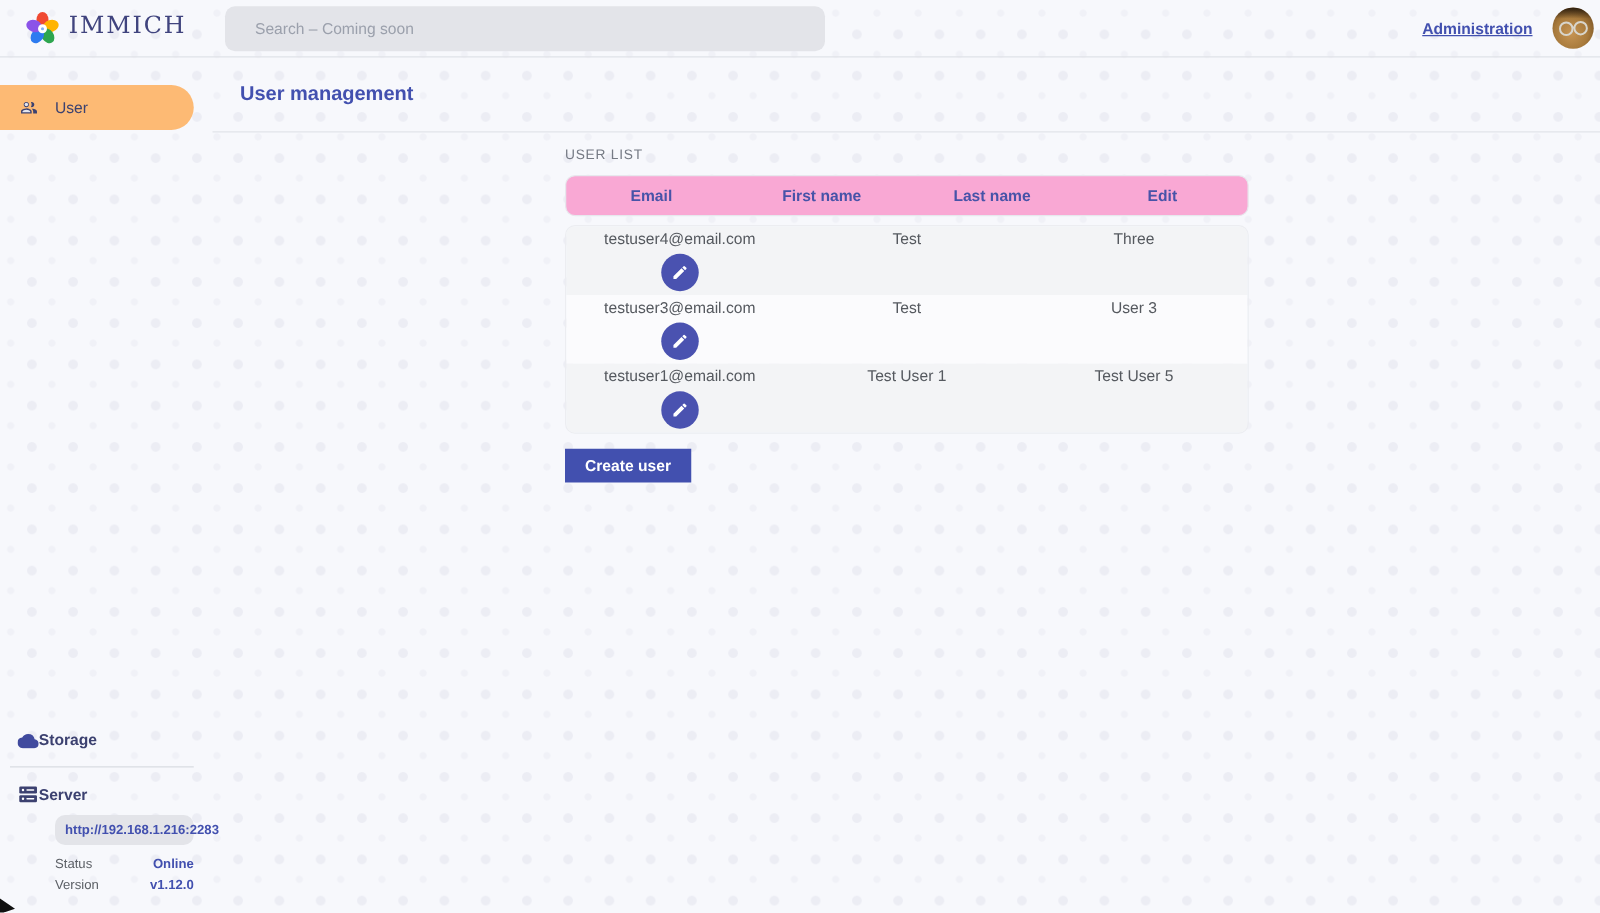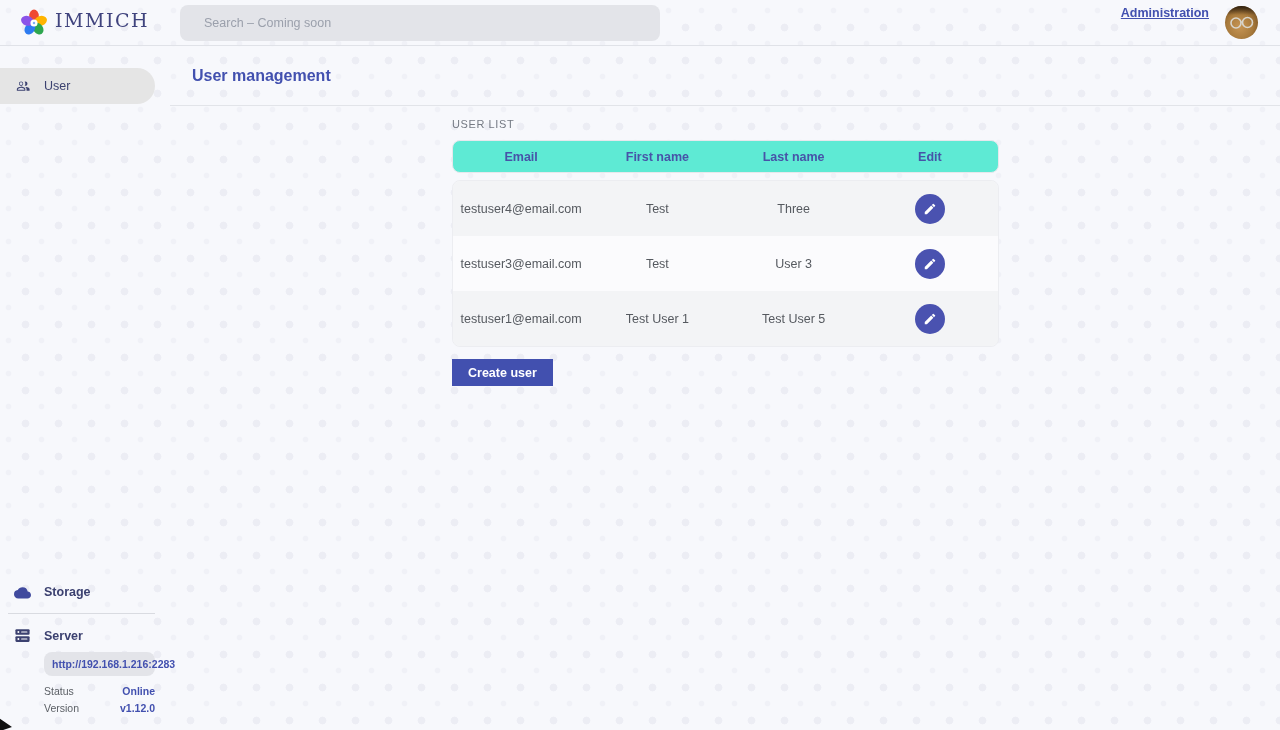--- a/index.html
+++ b/index.html
@@ -31,47 +31,47 @@
   .search-wrap {
     position:absolute; left:180px; top:5px; width:480px; height:36px;
     background:#e3e4e9; border-radius:8px; display:flex; align-items:center;
   }
   .search-input {
     width:100%; height:100%; background:transparent; border:none; outline:none;
     padding:0 24px; font-size:12.5px; color:#5c6066;
     font-family:"Liberation Sans", sans-serif;
   }
   .search-input::placeholder { color:#9ba0ac; opacity:1; }
-  .topbar-right { margin-left:auto; display:flex; align-items:flex-start; gap:16px; padding-right:22px; }
+  .topbar-right { margin-left:auto; display:flex; align-items:center; gap:16px; padding-right:5px; }
   .admin-link {
     font-size:12.5px; font-weight:700; color:#4250af;
     text-decoration:underline; cursor:pointer;
   }
   .avatar {
     width:33px; height:33px; border-radius:50%;
     background:radial-gradient(circle at 45% 62%, #c79554 0%, #a87a3c 48%, #7c5526 78%, #4a3414 100%);
     position:relative; overflow:hidden; cursor:pointer;
   }
   .avatar::before {
     content:""; position:absolute; left:0; right:0; top:0; height:9px;
     background:linear-gradient(180deg, rgba(30,20,10,.85), rgba(30,20,10,0));
   }
   .avatar svg { position:absolute; left:3px; top:10px; }
 
   
   .sidebar { position:absolute; left:0; top:46px; bottom:0; width:170px; }
   .nav-pill {
     margin-top:22px; width:155px; height:36px;
-    background:#e5e5e5; border-radius:0 18px 18px 0;
+    background:#fdba74; border-radius:0 18px 18px 0;
     display:flex; align-items:center; gap:13px; padding-left:14px; cursor:pointer;
   }
   .nav-pill-label { font-size:12.5px; font-weight:500; color:#3c4270; }
 
   .sidebar-bottom { position:absolute; left:0; bottom:0; width:170px; padding:0 15px 16px 14px; }
-  .sb-title-row { display:flex; align-items:center; gap:13px; }
+  .sb-title-row { display:flex; align-items:center; }
   .sb-title { font-size:12.5px; font-weight:700; color:#3c4170; }
   .sb-indent { margin-left:30px; }
   .progress-track {
     margin-top:6px; height:5px; border-radius:3px; background:#d8dade; overflow:hidden;
   }
   .progress-fill { height:100%; border-radius:3px; background:#4250af; }
   .usage-text { margin-top:7px; font-size:10.5px; color:#5c6066; }
   .sb-divider { border:none; border-top:1px solid #d9dbe1; margin:14px 0 0 -6px; }
   .server-block { margin-top:13px; }
   .url-pill {
@@ -90,26 +90,26 @@
     height:60px; border-bottom:1px solid #e2e4e9;
     display:flex; align-items:center; padding-left:22px;
   }
   .page-title { font-size:16px; font-weight:600; color:#4250af; }
   .content { padding:12px 0 0 282px; }
   .section-label {
     font-size:11px; font-weight:500; letter-spacing:.6px; color:#757a84;
   }
   .table { width:547px; margin-top:10px; }
   .thead {
-    height:33px; background:#5eead4; border:1px solid #e7e8ed; border-radius:8px;
+    height:33px; background:#f9a8d4; border:1px solid #e7e8ed; border-radius:8px;
     display:grid; grid-template-columns:repeat(4,1fr); align-items:center;
   }
   .th { text-align:center; font-size:12.5px; font-weight:600; color:#4753a8; }
   .tbody { margin-top:7px; border-radius:8px; overflow:hidden; border:1px solid #ecedf1; }
-  .tr { height:55px; display:grid; grid-template-columns:repeat(4,1fr); align-items:center; }
+  .tr { height:55px; display:grid; grid-template-columns:repeat(3,1fr); align-items:center; }
   .tr:nth-child(odd) { background:#f3f4f6; }
   .tr:nth-child(even) { background:#fbfbfd; }
   .td { text-align:center; font-size:12.5px; color:#55595f; }
   .td-edit { display:flex; justify-content:center; }
   .edit-btn {
     width:30px; height:30px; border-radius:50%; border:none; cursor:pointer;
     background:#4a52b0; display:flex; align-items:center; justify-content:center;
   }
   .create-btn {
     margin-top:12px; height:27px; padding:0 16px; border:none; cursor:pointer;

